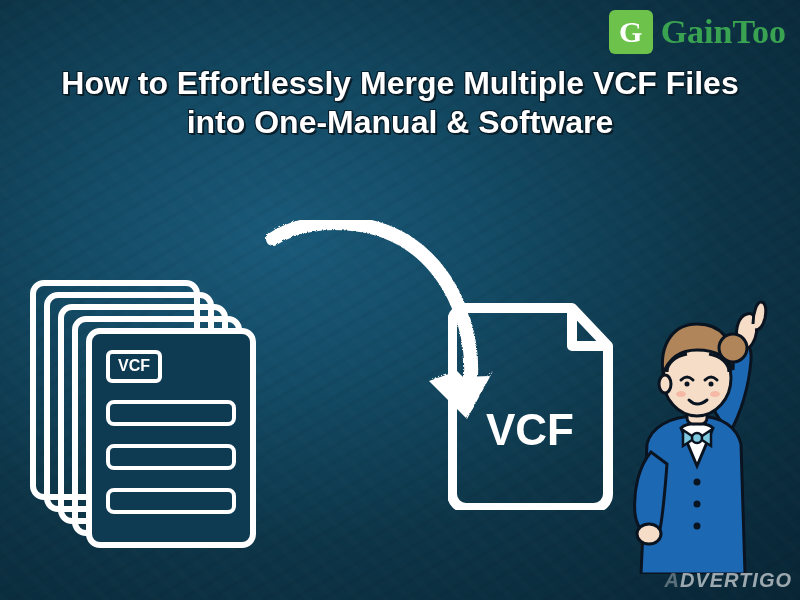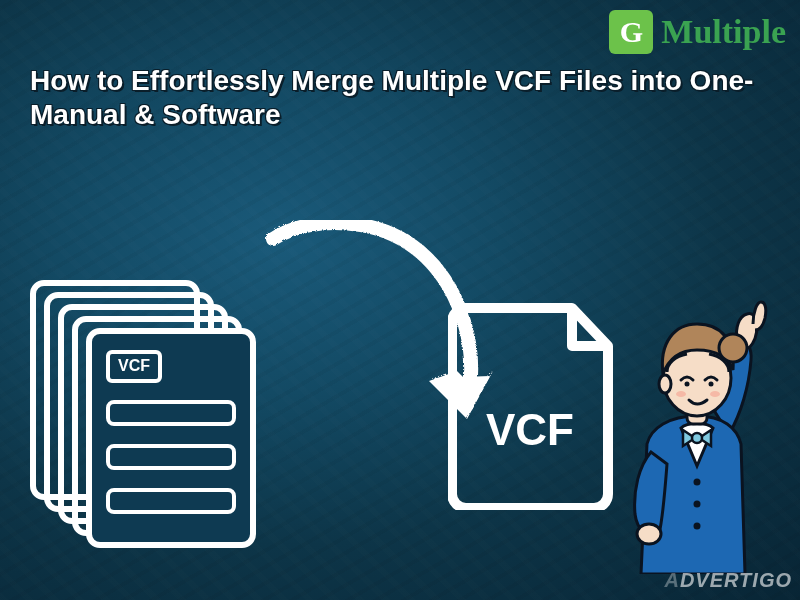--- a/index.html
+++ b/index.html
@@ -30,22 +30,22 @@
       font-family: Georgia, 'Times New Roman', serif;
     }
     .brand-text {
       color: #3aa351; font-size: 34px; font-weight: 700;
       font-family: Georgia, 'Times New Roman', serif;
     }
 
     
     .title {
       position: absolute; top: 64px; left: 0; right: 0;
-      color: #fff; font-weight: 900;
-      font-size: 28px; line-height: 1.22;
+      text-align: center; color: #fff; font-weight: 900;
+      font-size: 32px; line-height: 1.22;
       padding: 0 30px;
       text-shadow: 2px 2px 0 #0a1e2a, -1px -1px 0 #0a1e2a, 1px -1px 0 #0a1e2a, -1px 1px 0 #0a1e2a;
       z-index: 4;
     }
 
     
     .stage {
       position: absolute; left: 0; right: 0; top: 230px; bottom: 0;
     }
 
@@ -95,21 +95,21 @@
     }
     .watermark .faded { color: rgba(255,255,255,0.32); }
   </style>
 </head>
 <body>
 
 <div class="texture"></div>
 
 <div class="brand">
   <div class="brand-badge">G</div>
-  <div class="brand-text">Multiple</div>
+  <div class="brand-text">GainToo</div>
 </div>
 
 <h1 class="title">How to Effortlessly Merge Multiple VCF Files into One-Manual &amp; Software</h1>
 
 <div class="stage">
 
   <div class="stack">
     <div class="card c1"></div>
     <div class="card c2"></div>
     <div class="card c3"></div>

